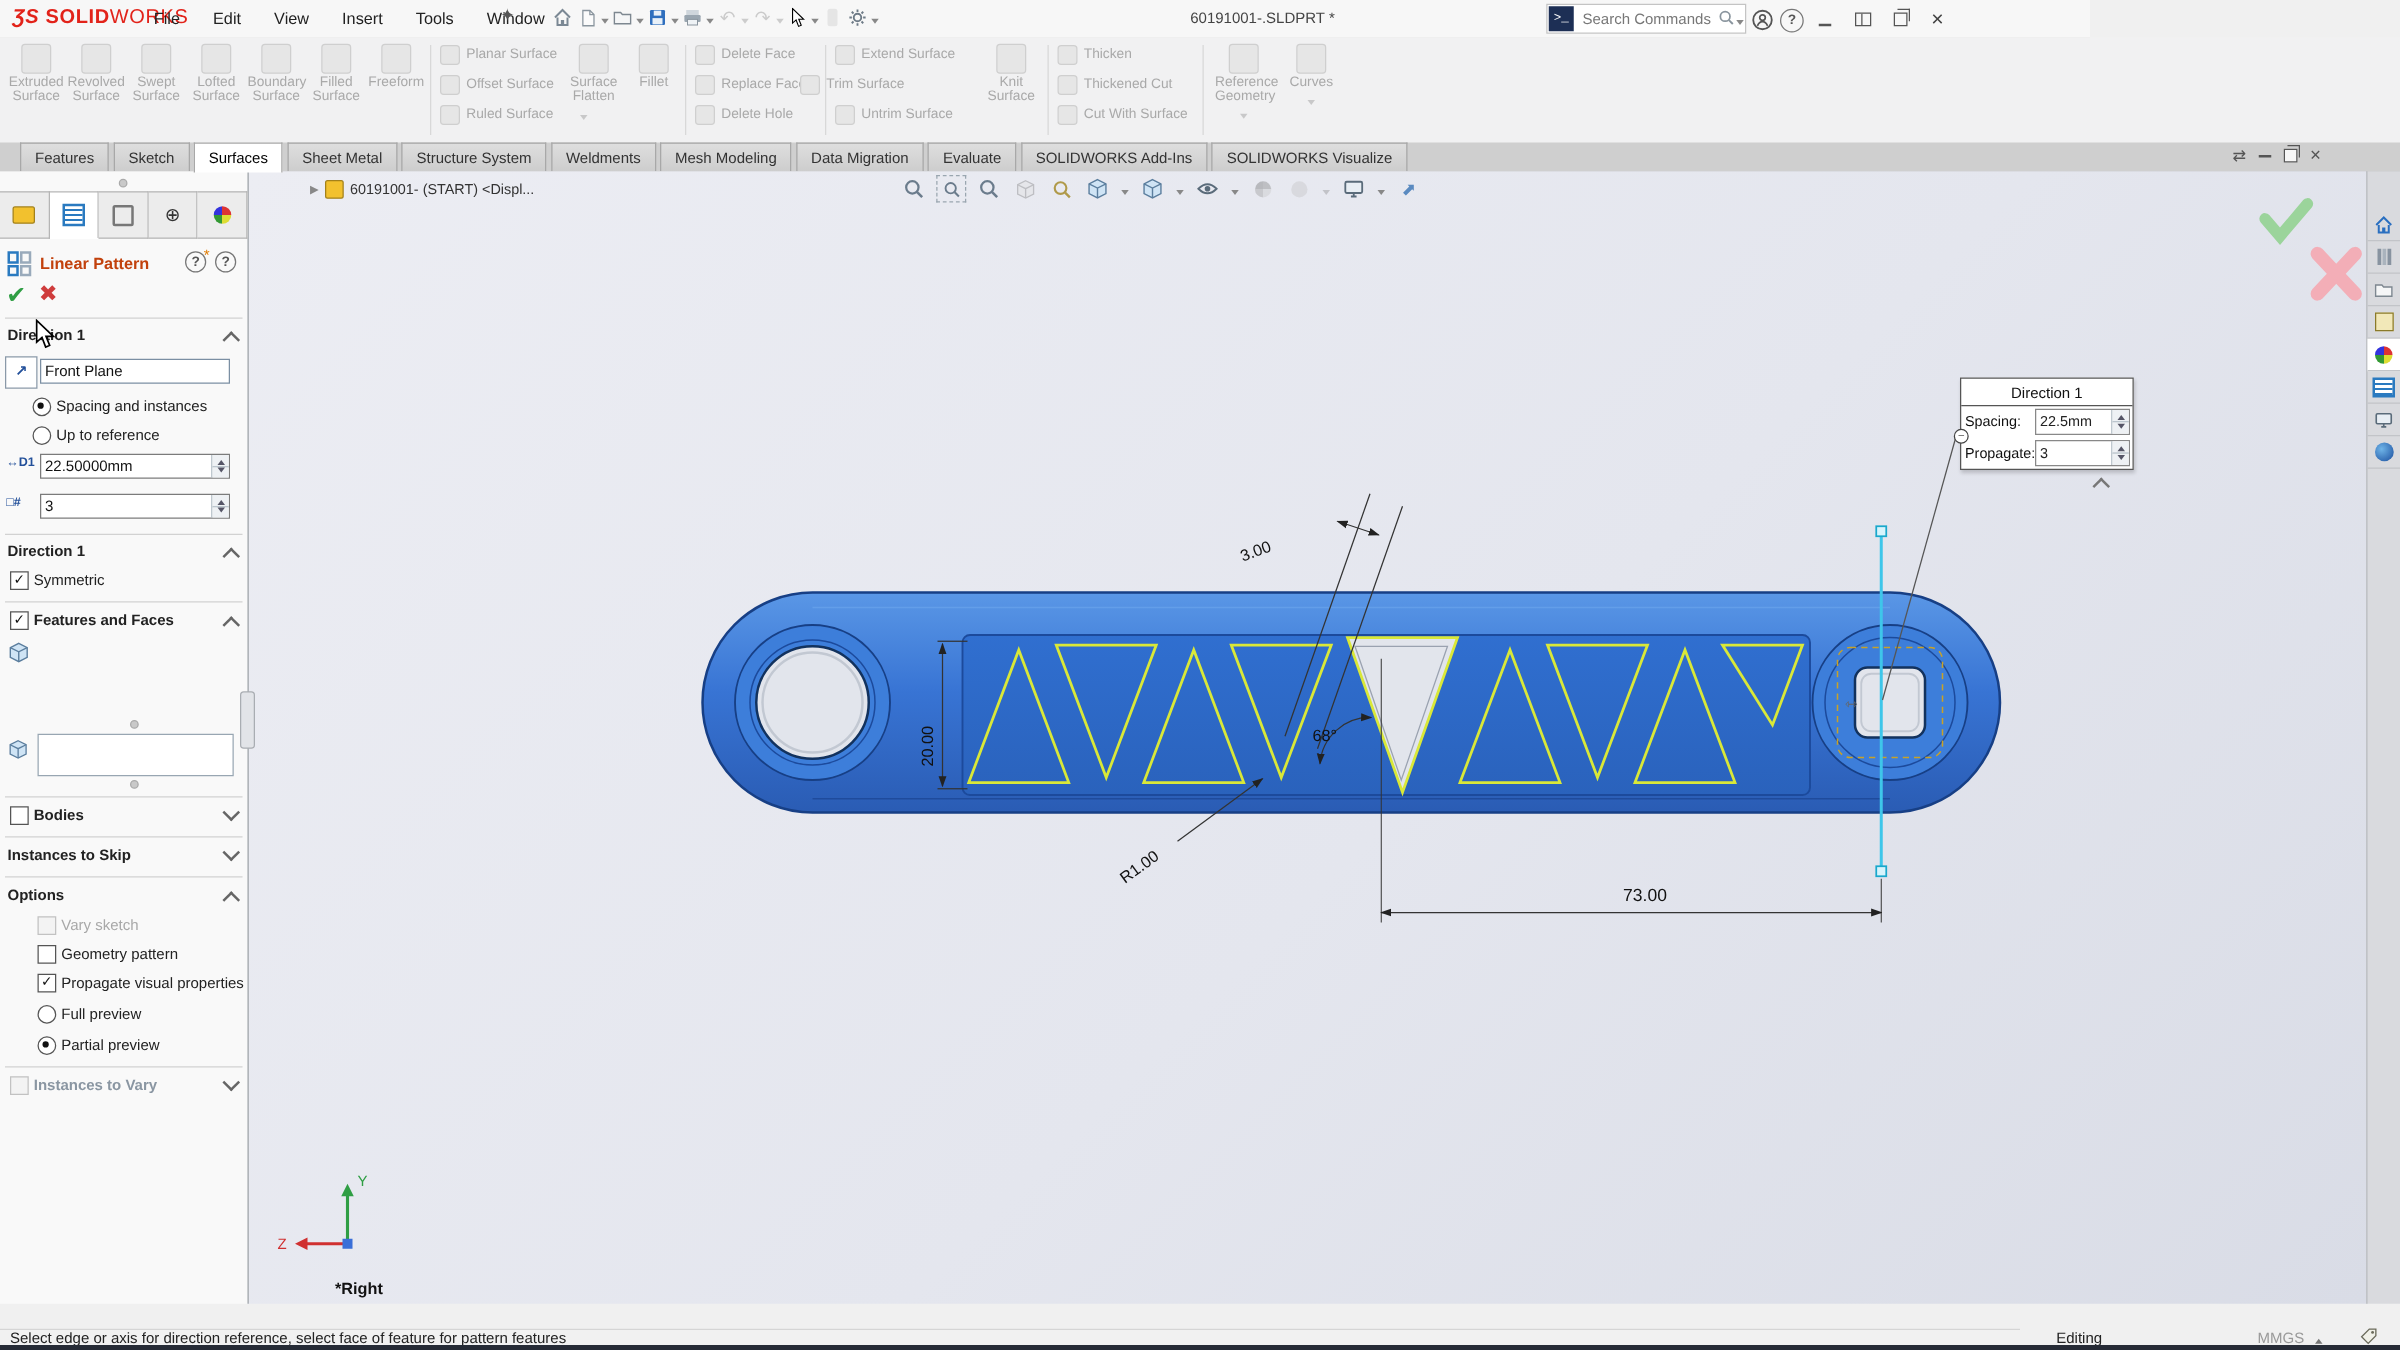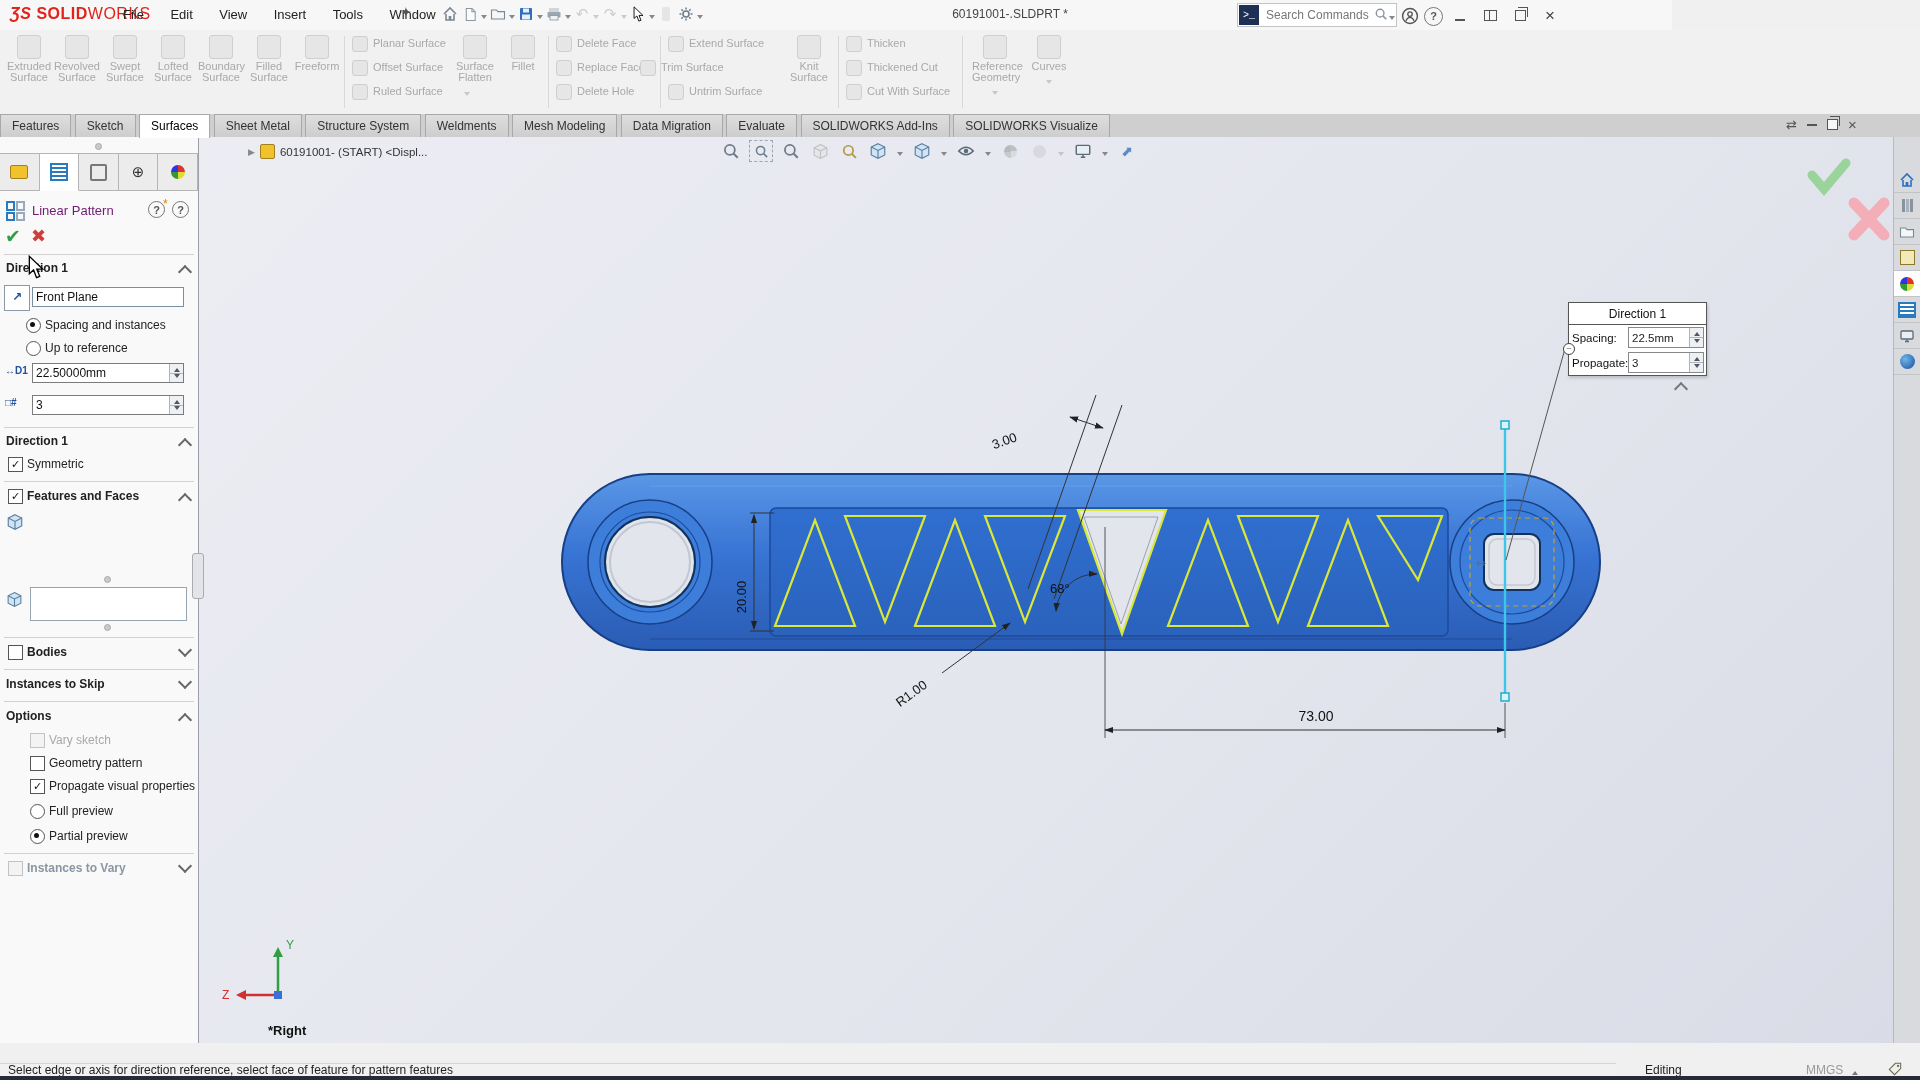--- a/index.html
+++ b/index.html
@@ -340,21 +340,21 @@
         <span class="ricon"></span>
         <span class="rlab">Cut With Surface</span>
       </div>
     <div class="rsep" style="left:962px"></div>
 
     <div class="rbig" style="left:972px;top:2px"><div class="ricon"></div><div class="rlab">Reference Geometry</div><span class="dd disab"></span></div>
     <div class="rbig" style="left:1026px;top:2px"><div class="ricon"></div><div class="rlab">Curves</div><span class="dd disab"></span></div>
   </div>
 
   <div id="cmdtabs" class="abs">
-    <div style="padding-left:0">
+    <div style="padding-left:16px">
       <span class="ctab">Features</span>
       <span class="ctab">Sketch</span>
       <span class="ctab active">Surfaces</span>
       <span class="ctab">Sheet Metal</span>
       <span class="ctab">Structure System</span>
       <span class="ctab">Weldments</span>
       <span class="ctab">Mesh Modeling</span>
       <span class="ctab">Data Migration</span>
       <span class="ctab">Evaluate</span>
       <span class="ctab">SOLIDWORKS Add-Ins</span>
@@ -595,21 +595,21 @@
           <span style="width:14px;height:14px;border-radius:50%;background:conic-gradient(#d33 0 25%,#dd3 0 50%,#393 0 75%,#33d 0);display:inline-block"></span>
         </span>
     </div>
 
     <div style="position:absolute;left:6px;top:64px;width:20px;height:20px;display:grid;grid-template-columns:9px 9px;gap:1px">
       <span style="border:2px solid #2a7ac0"></span>
         <span style="border:2px solid #9ab;"></span>
       <span style="border:2px solid #2a7ac0"></span>
         <span style="border:2px solid #9ab;"></span>
     </div>
-    <div class="plabel" style="left:32px;top:66px;font-weight:normal;font-size:13px;color:#701a75">Linear Pattern</div>
+    <div class="plabel" style="left:32px;top:66px;font-weight:bold;font-size:13px;color:#c2410c">Linear Pattern</div>
     <span class="abs helpc" style="left:148px;top:64px">?</span>
     <span class="abs" style="left:163px;top:60px;color:#e07b00;font-size:12px">*</span>
     <span class="abs helpc" style="left:172px;top:64px">?</span>
 
     <span class="abs" style="left:5px;top:88px;font-size:19px;color:#2f9e44;font-weight:bold">✔</span>
     <span class="abs" style="left:31px;top:88px;font-size:18px;color:#cf3d3d;font-weight:bold">✖</span>
     <div class="hr" style="top:117px"></div>
 
     <div class="plabel sechdr" style="left:6px;top:124px">Direction 1</div>
     <span class="abs chev up" style="left:180px;top:126px"></span>

